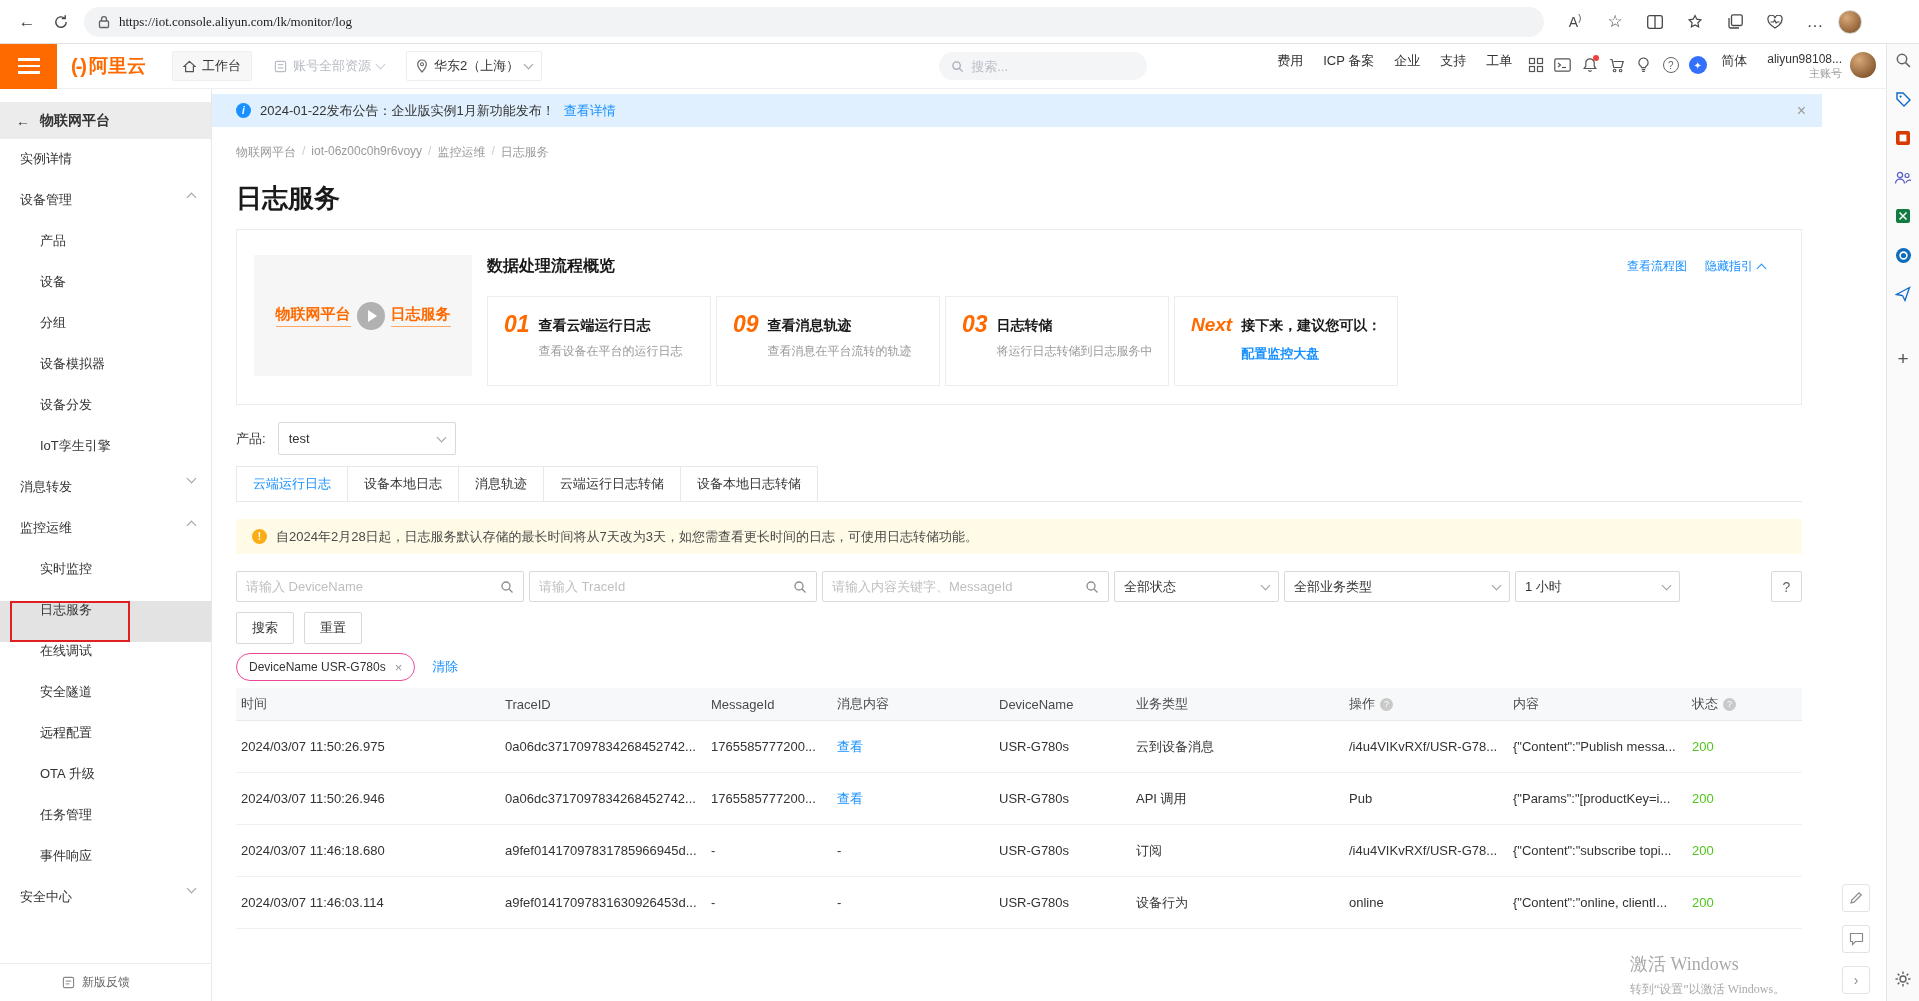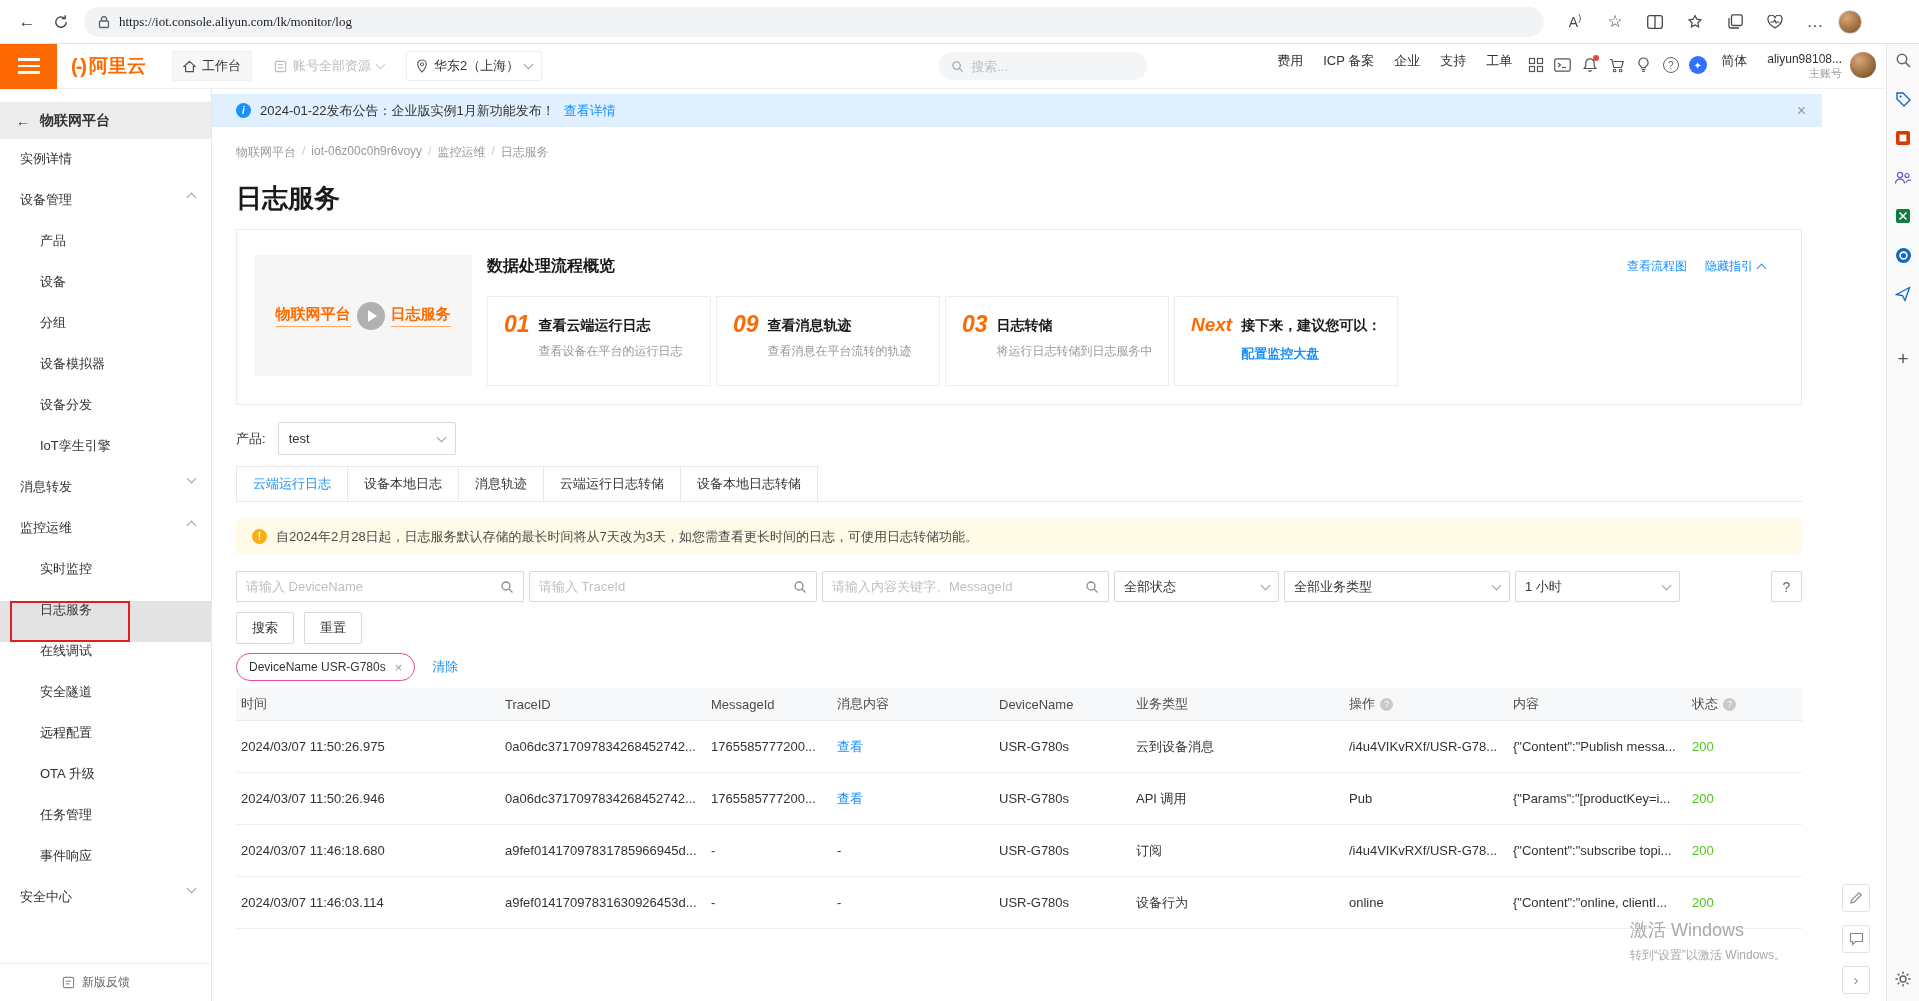--- a/index.html
+++ b/index.html
@@ -120,21 +120,21 @@
   .grid { margin-top:7px; }
   .thead, .trow { display:grid; grid-template-columns:264px 206px 126px 162px 137px 213px 164px 179px 1fr; align-items:center; }
   .thead { height:33px; background:#f7f8fa; border-bottom:1px solid #eaeaea; }
   .th { font-size:13px; color:#4a4a4a; padding-left:5px; display:flex; align-items:center; gap:5px; white-space:nowrap; }
   .info-ic { width:13px; height:13px; border-radius:50%; background:#c9c9c9; color:#fff; font-size:9px; display:flex; align-items:center; justify-content:center; }
   .trow { height:52px; border-bottom:1px solid #f0f0f0; }
   .td { font-size:13px; color:#333; padding-left:5px; white-space:nowrap; overflow:hidden; text-overflow:ellipsis; }
   .td.lnk { color:#1890ff; }
   .td.ok { color:#52c41a; }
 
-  .watermark { position:absolute; left:1630px; top:918px; color:#a9a9a9; }
+  .watermark { position:absolute; left:1630px; top:952px; color:#a9a9a9;font-family:Liberation Serif, serif; }
   .wm1 { font-size:18px; }
   .wm2 { font-size:12px; margin-top:5px; }
 
   .float-tools { position:absolute; left:1842px; top:884px; display:flex; flex-direction:column; gap:13px; }
   .ftool { width:28px; height:28px; background:#fff; border:1px solid #e3e3e3; border-radius:3px; display:flex; align-items:center; justify-content:center; color:#8a8a8a; font-size:14px; }
 </style>
 </head>
 <body>
 
 <div class="chrome">

